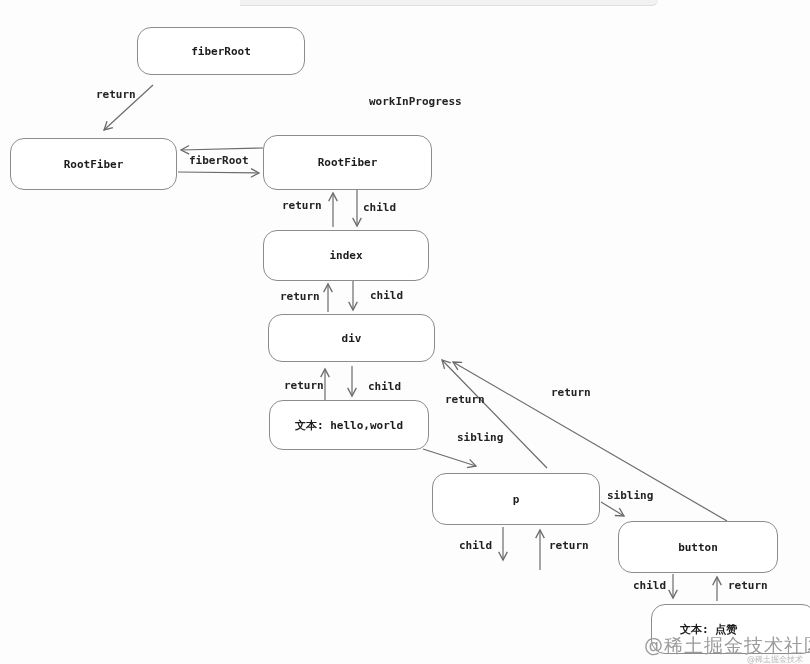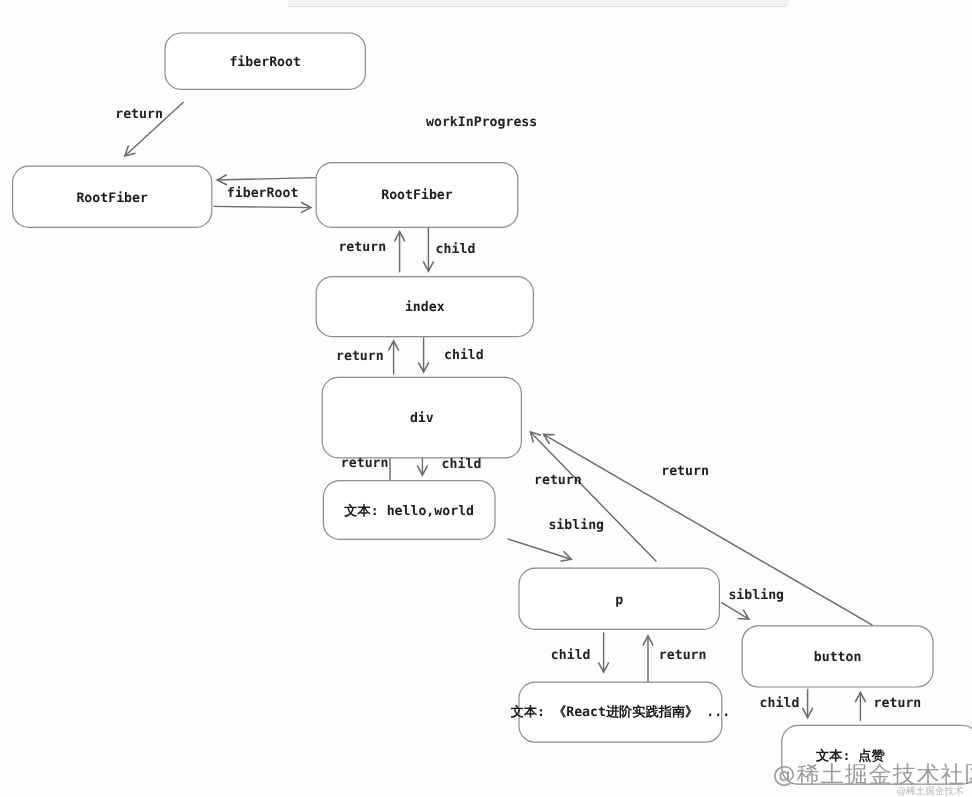--- a/index.html
+++ b/index.html
@@ -76,36 +76,35 @@
       <path d="M717,601 L717,577" marker-end="url(#ah)"></path>
     </g>
   </svg>
 
   <div class="node" style="left:137px;top:27px;width:168px;height:48px">fiberRoot</div>
 
   <div class="node" style="left:10px;top:138px;width:167px;height:52px">RootFiber</div>
 
   <div class="node" style="left:263px;top:135px;width:169px;height:55px">RootFiber</div>
 
-  <div class="node" style="left:263px;top:230px;width:182px;height:51px">index</div>
+  <div class="node" style="left:263px;top:230px;width:166px;height:51px">index</div>
 
-  <div class="node" style="left:268px;top:314px;width:167px;height:68px">div</div>
+  <div class="node" style="left:268px;top:314px;width:167px;height:48px">div</div>
 
-  <div class="node" style="left:269px;top:400px;width:144px;height:50px">文本: hello,world</div>
+  <div class="node" style="left:269px;top:400px;width:160px;height:50px">文本: hello,world</div>
 
   <div class="node" style="left:432px;top:473px;width:168px;height:52px">p</div>
 
-  <div class="node" style="left:432px;top:568px;width:170px;height:51px">文本: 《React进阶实践指南》 ...</div>
 
   <div class="node" style="left:618px;top:521px;width:160px;height:52px">button</div>
 
   <div class="node left-text" style="left:651px;top:604px;width:165px;height:50px">文本: 点赞</div>
 
   <div class="elabel" style="left:96px;top:88px">return</div>
-  <div class="elabel" style="left:355px;top:95px">workInProgress</div>
+  <div class="elabel" style="left:369px;top:95px">workInProgress</div>
   <div class="elabel" style="left:189px;top:154px">fiberRoot</div>
 
   <div class="elabel" style="left:282px;top:199px">return</div>
   <div class="elabel" style="left:363px;top:201px">child</div>
 
   <div class="elabel" style="left:280px;top:290px">return</div>
   <div class="elabel" style="left:370px;top:289px">child</div>
 
   <div class="elabel" style="left:284px;top:379px">return</div>
   <div class="elabel" style="left:368px;top:380px">child</div>

